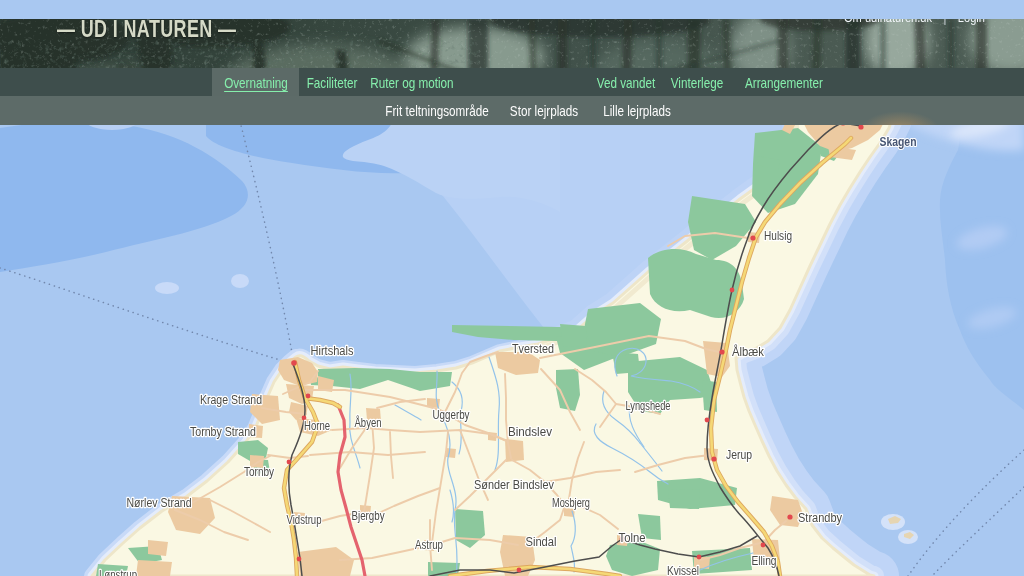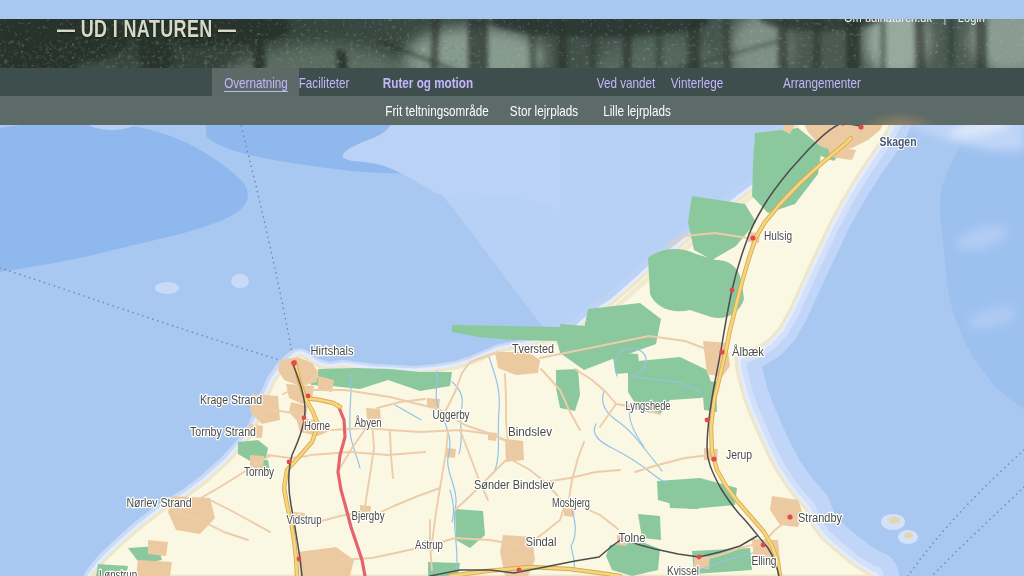--- a/index.html
+++ b/index.html
@@ -8,21 +8,21 @@
   #mapwrap{position:absolute;left:0;top:106px;width:1024px;height:470px;}
   #header{position:absolute;left:0;top:0;width:1024px;height:106px;overflow:hidden;margin-top:19px;}
   #logo{position:absolute;left:57px;top:-3px;color:#d6dac7;font-weight:bold;
         font-size:23px;letter-spacing:0.5px;transform:scaleX(0.78);transform-origin:0 0;
         white-space:nowrap;text-shadow:0 1px 2px rgba(0,0,0,.45);}
   #toplinks{position:absolute;left:844px;top:-9px;color:#f2f6fa;font-size:13.5px;white-space:nowrap;
         transform:scaleX(0.82);transform-origin:0 0;}
   #toplinks span.sep{margin:0 14px;color:#cdd5da;}
   #mainnav{position:absolute;left:0;top:49px;width:1024px;height:28px;background:#3e4e4c;}
   #activetab{position:absolute;left:212px;top:0;width:87px;height:28px;background:#5c6a67;}
-  .nitem{position:absolute;top:0;height:28px;line-height:29px;color:#c4b5fd;font-size:15px;
+  .nitem{position:absolute;top:0;height:28px;line-height:29px;color:#86efac;font-size:15px;
          white-space:nowrap;transform:translateX(-50%);}
   .nitem span{display:inline-block;transform:scaleX(0.78);}
   #subnav{position:absolute;left:0;top:77px;width:1024px;height:29px;background:#5d6b68;}
   .sitem{position:absolute;top:0;height:26px;line-height:30px;color:#fdfdfd;font-size:15px;
          white-space:nowrap;transform:translateX(-50%);}
   .sitem span{display:inline-block;transform:scaleX(0.78);}
   #glow{position:absolute;left:840px;top:8px;width:120px;height:21px;
         background:radial-gradient(ellipse 55px 26px at 60px 26px,rgba(235,170,95,.45),rgba(222,160,95,0) 72%);}
   u{text-decoration:underline;text-underline-offset:3px;}
 </style>
@@ -354,25 +354,25 @@
       </g>
       <rect width="1024" height="106" filter="url(#speckle)" fill="#111" opacity="0.5"></rect>
       <rect x="0" y="20" width="480" height="86" filter="url(#speckled)" fill="#111" opacity="0.8"></rect>
       <rect x="480" y="50" width="544" height="56" filter="url(#speckled)" fill="#111" opacity="0.35"></rect>
     </svg>
     <div id="logo">— UD I NATUREN —</div>
     <div id="toplinks">Om udinaturen.dk<span class="sep">|</span>Login</div>
     <div id="mainnav">
       <div id="activetab"></div>
       <div class="nitem" style="left:256px;"><span><u>Overnatning</u></span></div>
-      <div class="nitem" style="left:324px;text-decoration:underline;"><span>Faciliteter</span></div>
-      <div class="nitem" style="left:428px;font-weight:bold;"><span>Ruter og motion</span></div>
+      <div class="nitem" style="left:332px;text-decoration:underline;"><span>Faciliteter</span></div>
+      <div class="nitem" style="left:412px;"><span>Ruter og motion</span></div>
       <div class="nitem" style="left:626px;"><span>Ved vandet</span></div>
       <div class="nitem" style="left:697px;"><span>Vinterlege</span></div>
-      <div class="nitem" style="left:822px;"><span>Arrangementer</span></div>
+      <div class="nitem" style="left:784px;"><span>Arrangementer</span></div>
     </div>
     <div id="subnav">
       <div id="glow"></div>
       <div class="sitem" style="left:437px;"><span>Frit teltningsområde</span></div>
       <div class="sitem" style="left:637px;"><span>Lille lejrplads</span></div>
       <div class="sitem" style="left:544px;"><span>Stor lejrplads</span></div>
     </div>
   </div>
 </div>
 

